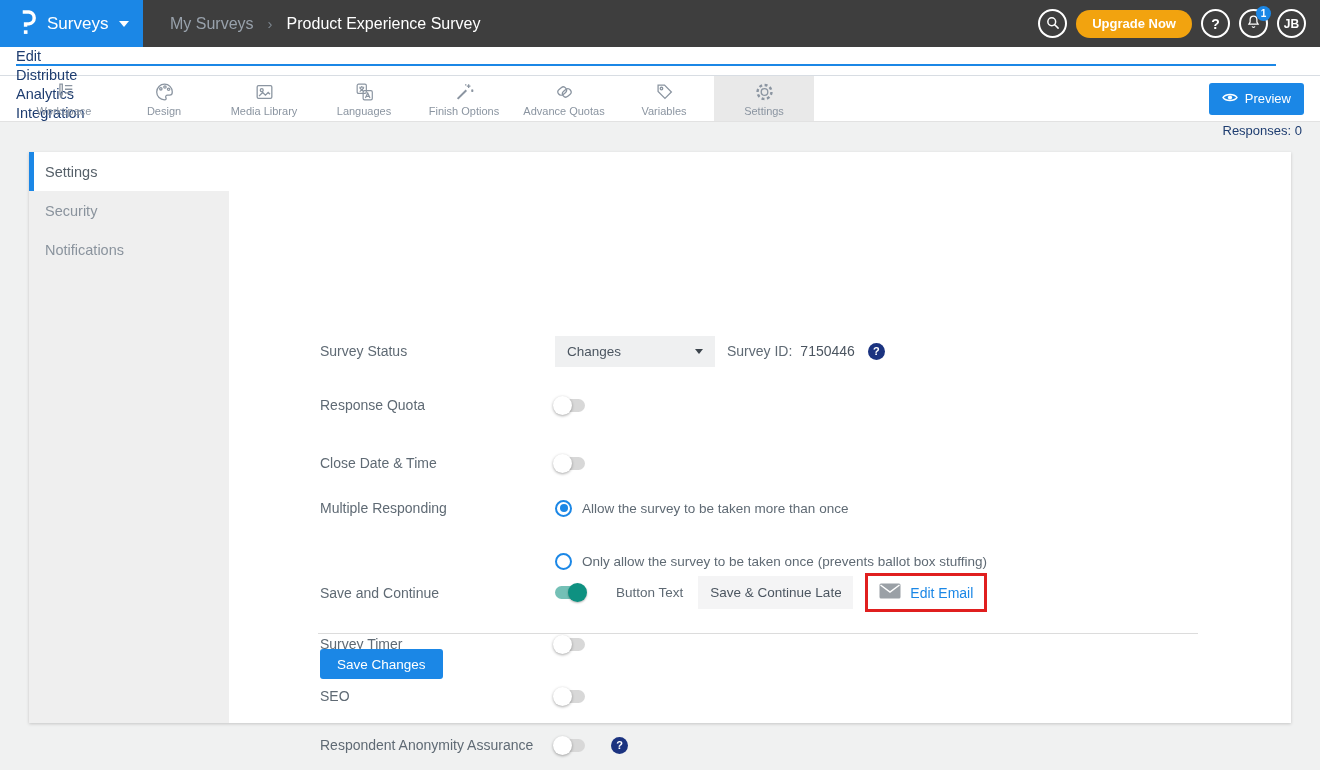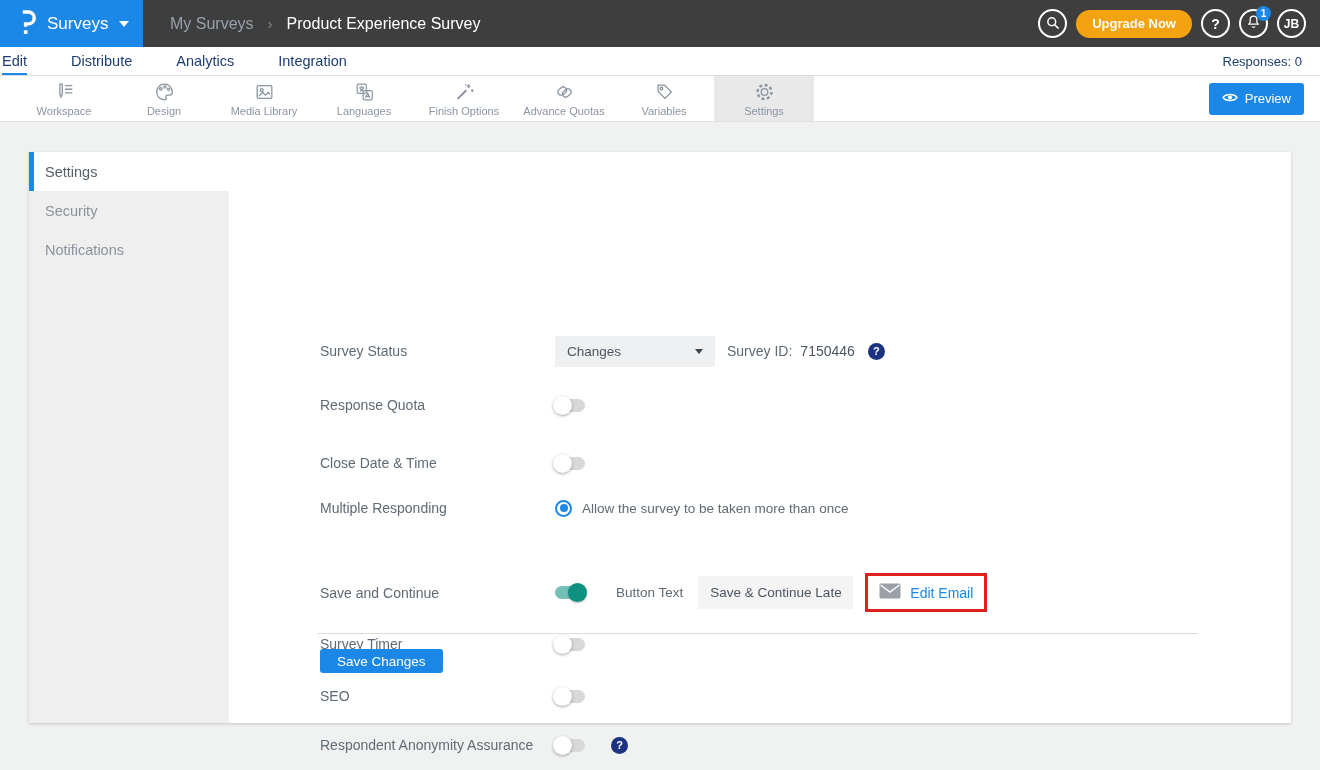--- a/index.html
+++ b/index.html
@@ -14,21 +14,21 @@
   .breadcrumb { display:flex; align-items:center; gap:14px; margin-left:27px; font-size:16px; }
   .bc-parent { color:#98a1ab; cursor:pointer; }
   .bc-sep { color:#7d868f; font-size:15px; }
   .bc-current { color:#ffffff; }
   .header-right { margin-left:auto; display:flex; align-items:center; gap:9px; padding-right:14px; }
   .hicon { width:29px; height:29px; border:2px solid #fff; border-radius:50%; display:flex; align-items:center; justify-content:center; color:#fff; font-weight:bold; font-size:14px; cursor:pointer; position:relative; }
   .upgrade-btn { height:28px; background:#f2a30f; border:none; border-radius:15px; color:#fff; font-weight:bold; font-size:13px; padding:0 16px; cursor:pointer; font-family:inherit; }
   .badge { position:absolute; top:-5px; right:-5px; min-width:15px; height:15px; background:#1b87e6; border-radius:50%; color:#fff; font-size:10px; font-weight:bold; display:flex; align-items:center; justify-content:center; }
 
   
-  .tabbar { height:29px; background:#fff; display:flex; align-items:stretch; padding-left:2px; border-bottom:1px solid #d8dde3; }
+  .tabbar { height:29px; background:#fff; display:flex; align-items:stretch; padding-left:16px; border-bottom:1px solid #d8dde3;flex-direction:column; }
   .tab { display:flex; align-items:center; font-size:14.5px; color:#1e3d70; margin-right:44px; cursor:pointer; border-bottom:2px solid transparent; padding-top:1px; }
   .tab.active { border-bottom-color:#1b87e6; }
   .responses { margin-left:auto; display:flex; align-items:center; font-size:13px; color:#1e3d70; padding-right:18px; }
 
   
   .toolbar { height:46px; background:#fff; border-bottom:1px solid #e2e2e2; display:flex; align-items:stretch; padding-left:14px; }
   .tool { width:100px; display:flex; flex-direction:column; align-items:center; justify-content:center; gap:2px; color:#8b95a1; cursor:pointer; }
   .tool.active { background:#e9e9e9; }
   .tool svg { display:block; }
   .tool-label { font-size:11px; color:#8b95a1; }
@@ -65,21 +65,21 @@
   .radio { width:17px; height:17px; border-radius:50%; border:2px solid #1b87e6; position:relative; margin-right:10px; flex-shrink:0; background:#fff; }
   .radio.sel::after { content:''; position:absolute; inset:2.5px; border-radius:50%; background:#1b87e6; }
   .radio-label { font-size:13.5px; color:#5f6a74; }
 
   .btn-text-label { margin-left:31px; color:#5f6a74; font-size:13.5px; }
   .btn-text-input { margin-left:15px; width:155px; height:33px; background:#f4f4f5; border:none; outline:none; font-family:inherit; font-size:13.5px; color:#4b5560; padding:0 12px; }
   .red-box { margin-left:12px; height:39px; border:3px solid #e01f1f; display:flex; align-items:center; gap:9px; padding:0 11px; }
   .edit-email-label { color:#1b87e6; font-size:14px; cursor:pointer; }
 
   .divider { position:absolute; left:89px; right:93px; top:481px; border-top:1px solid #dcdcdc; }
-  .save-btn { position:absolute; left:91px; top:497px; height:24px; background:#1b87e6; border:none; border-radius:3px; color:#fff; font-size:13.5px; font-family:inherit; padding:0 17px; cursor:pointer; }
+  .save-btn { position:absolute; left:91px; top:497px; height:30px; background:#1b87e6; border:none; border-radius:3px; color:#fff; font-size:13.5px; font-family:inherit; padding:0 17px; cursor:pointer; }
 </style>
 </head>
 <body>
 
 <div class="header">
   <div class="brand">
     <span>
       <svg width="21" height="27" viewBox="0 0 22 28" fill="none">
         <path d="M6 4 H12.5 A6.3 6.3 0 0 1 12.5 16.5 H9 V19.5" stroke="#fff" stroke-width="3.6"></path>
         <rect x="7.2" y="23.2" width="3.8" height="3.8" fill="#fff"></rect>
@@ -266,20 +266,24 @@
             <div class="knob"></div>
           </div>
       </div>
 
       <div class="frow" style="top:340px; height:64px; align-items:flex-start;">
         <span class="flabel" style="line-height:32px;">Multiple Responding</span>
         <div class="radio-group">
           <div class="radio-line">
             <span class="radio sel"></span>
             <span class="radio-label">Allow the survey to be taken more than once</span>
+          </div>
+          <div class="radio-line">
+            <span class="radio"></span>
+            <span class="radio-label">Only allow the survey to be taken once (prevents ballot box stuffing)</span>
           </div>
         </div>
       </div>
 
       <div class="frow" style="top:424px; height:33px;">
         <span class="flabel">Save and Continue</span>
         <div class="toggle on">
             <div class="knob"></div>
           </div>
         <span class="btn-text-label">Button Text</span>

